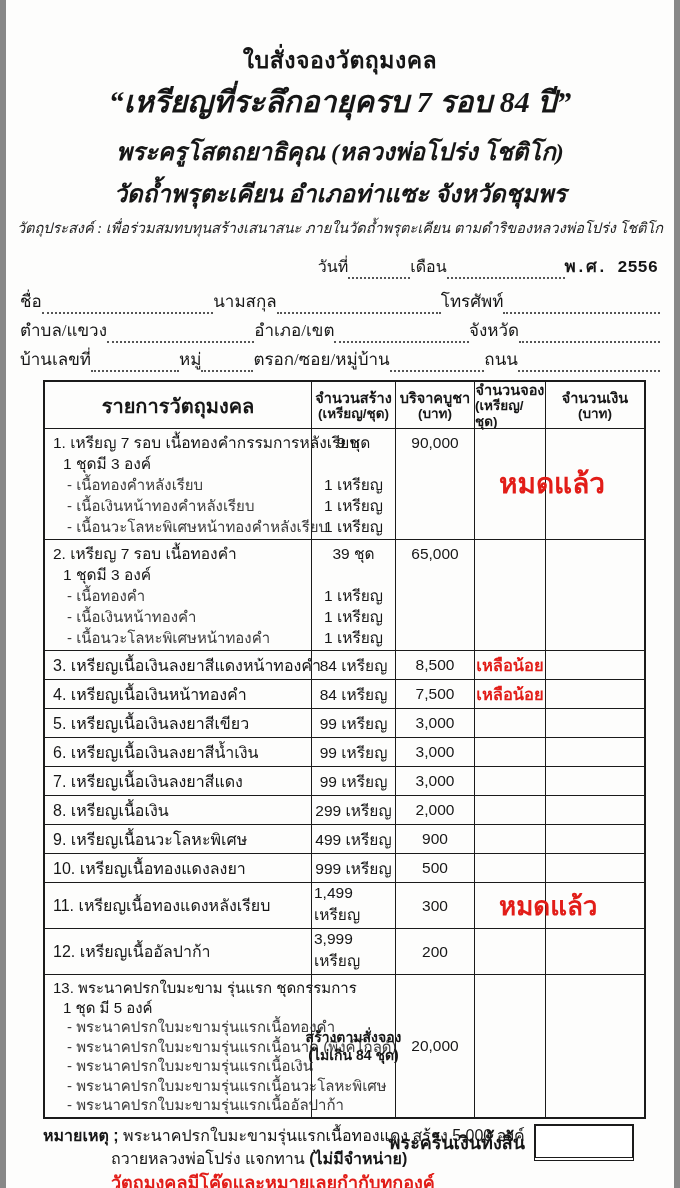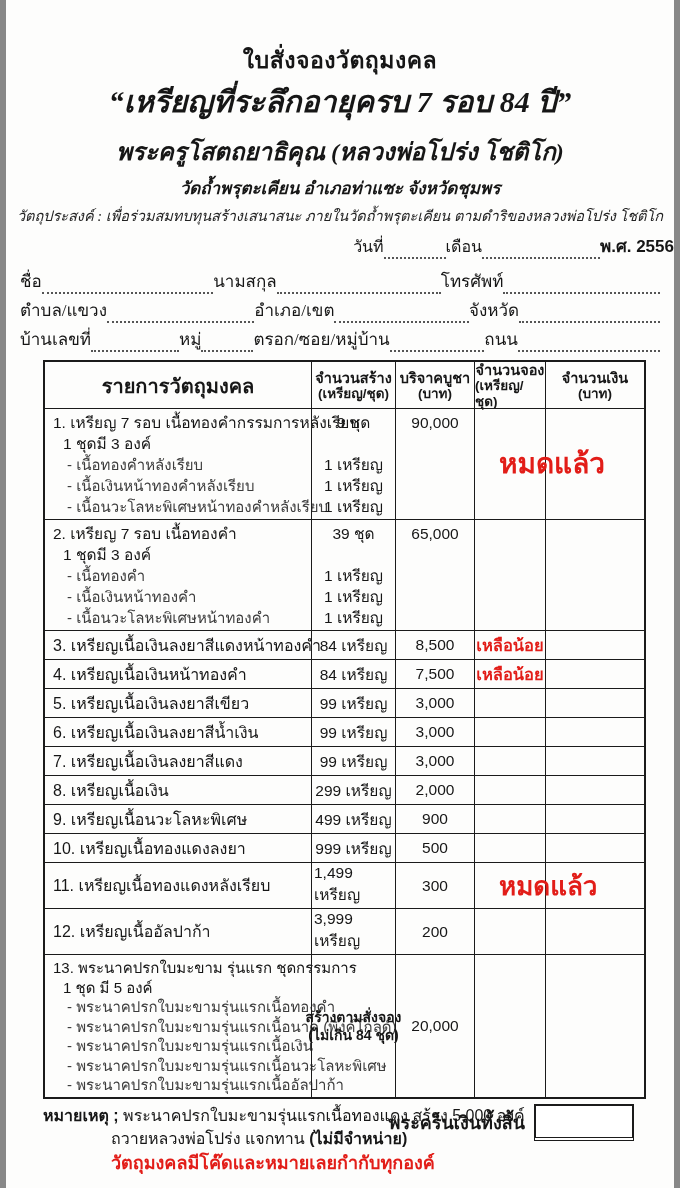--- a/index.html
+++ b/index.html
@@ -7,27 +7,27 @@
   body{ background:#888; font-family:"Liberation Sans", sans-serif; }
   .page{ width:668px; height:1188px; background:#fdfdfc; margin:0 auto; position:relative;
          color:var(--ink); overflow:hidden; }
 
   
   .doc-title{ padding-top:42px; text-align:center; font-size:23px; font-weight:bold; letter-spacing:.5px; }
   .doc-subtitle{ text-align:center; font-size:30px; font-weight:bold; font-style:italic;
                  font-family:"Liberation Serif", serif; }
   .monk-name{ margin-top:7px; text-align:center; font-size:24px; font-weight:bold; font-style:italic;
               font-family:"Liberation Serif", serif; }
-  .temple-line{ margin-top:3px; text-align:center; font-size:17px; font-weight:bold; font-style:italic;
+  .temple-line{ margin-top:3px; text-align:center; font-size:24px; font-weight:bold; font-style:italic;
                 font-family:"Liberation Serif", serif; }
   .purpose-line{ margin-top:3px; text-align:center; font-size:14.5px; font-style:italic;
                  font-family:"Liberation Serif", serif; color:#222; }
 
-  .date-line{ margin-top:5px; display:flex; justify-content:flex-end; align-items:flex-end;
-              font-family:Liberation Sans, sans-serif; font-size:16px; }
+  .date-line{ margin-top:13px; padding-right:16px; display:flex; justify-content:flex-end; align-items:flex-end;
+              font-family:Liberation Mono, monospace; font-size:16px; }
   .date-line .yr{ font-weight:bold; font-size:17px; }
 
   .dots{ display:inline-block; border-bottom:2px dotted #555; height:1em; }
   .fgrow{ flex-grow:1; }
 
   
   .form-area{ padding:6px 14px 0 14px; font-family:"Liberation Serif", serif; font-size:17px; }
   .fline{ display:flex; align-items:flex-end; height:29px; }
   .fline span.lbl{ white-space:nowrap; }
 

